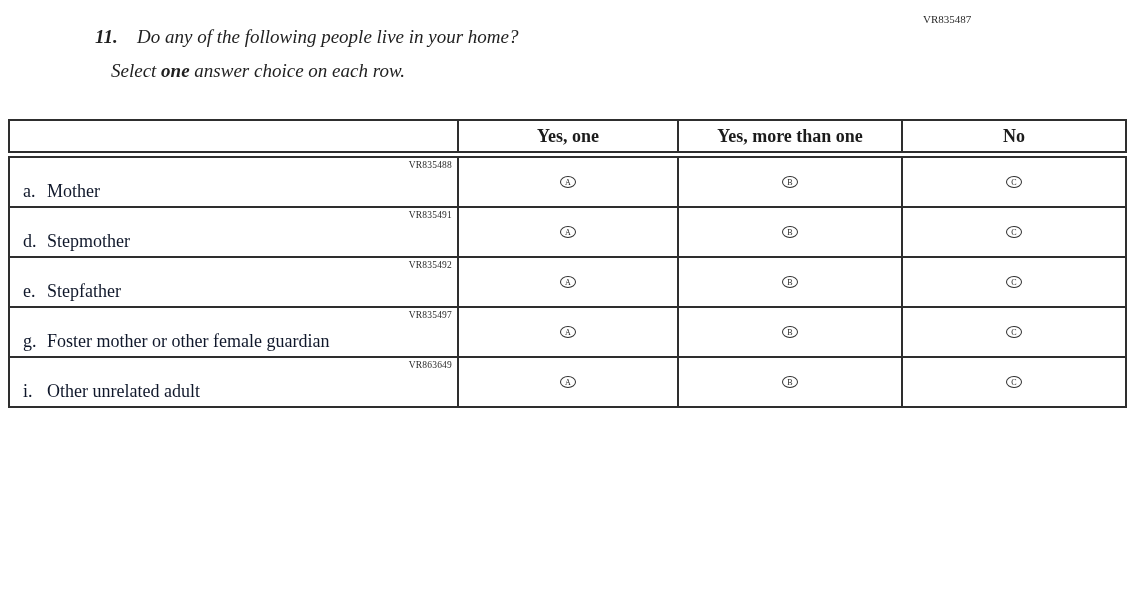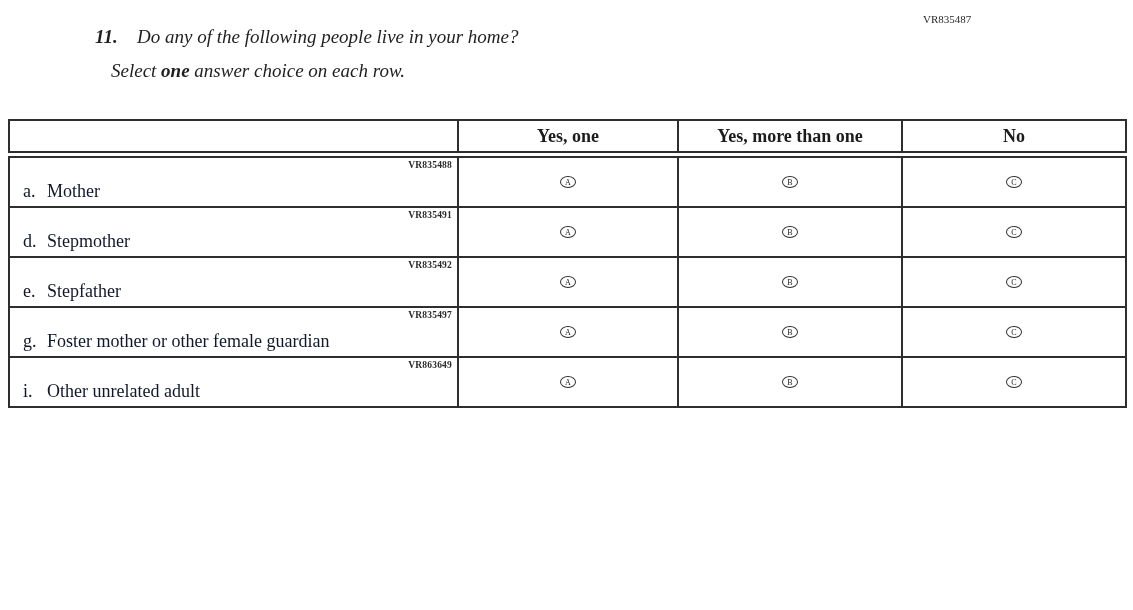--- a/index.html
+++ b/index.html
@@ -76,21 +76,20 @@
   .grid tbody td { height: 48px; }
 
   .label-cell { position: relative; }
   .vr {
     position: absolute;
     top: 2px;
     right: 5px;
     font-size: 9.5px;
     color: #2a2a2a;
     letter-spacing: 0.2px;
-    font-weight: bold;
   }
   .row-label-line {
     position: absolute;
     bottom: 4px;
     left: 13px;
     font-size: 18px;
     white-space: nowrap;
     color: #0f172a;
   }
   .row-label-line .letter {

